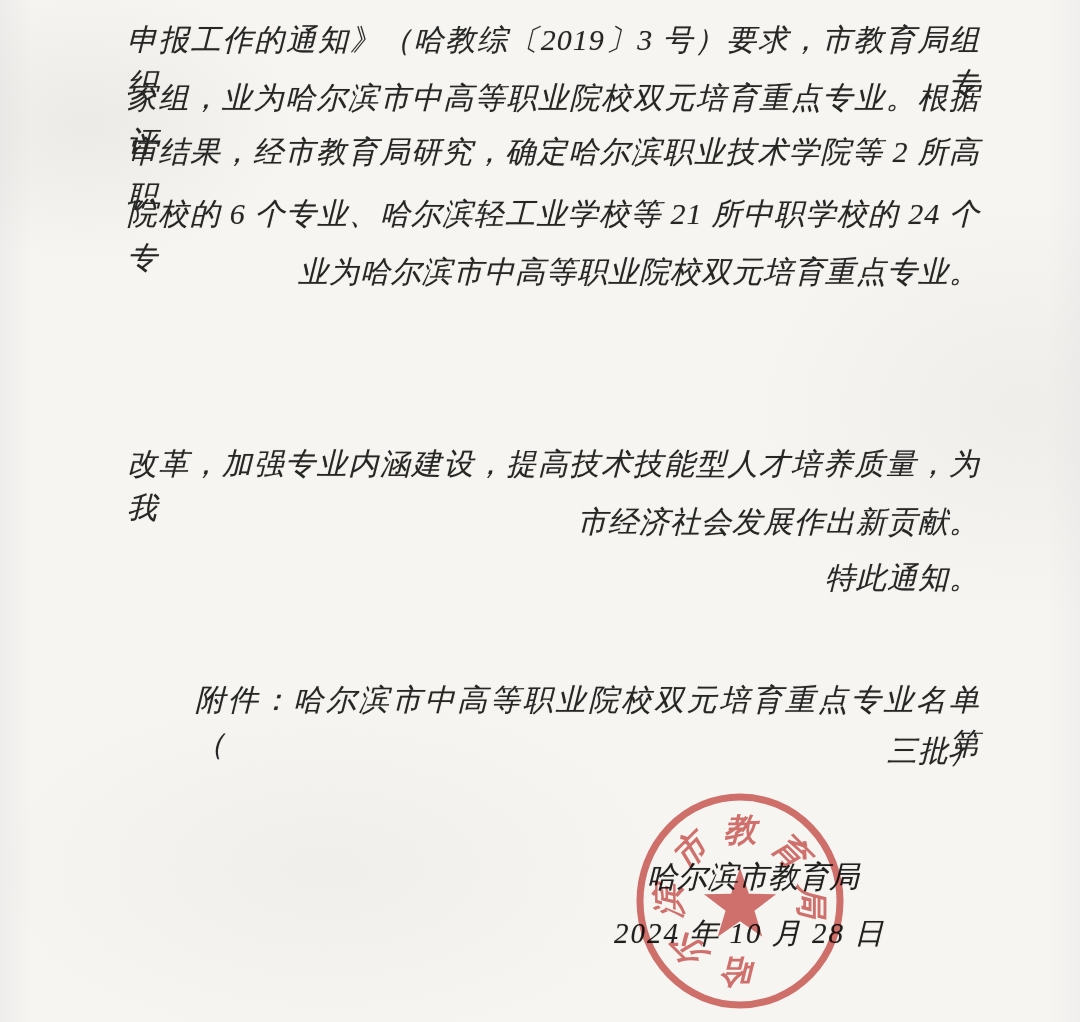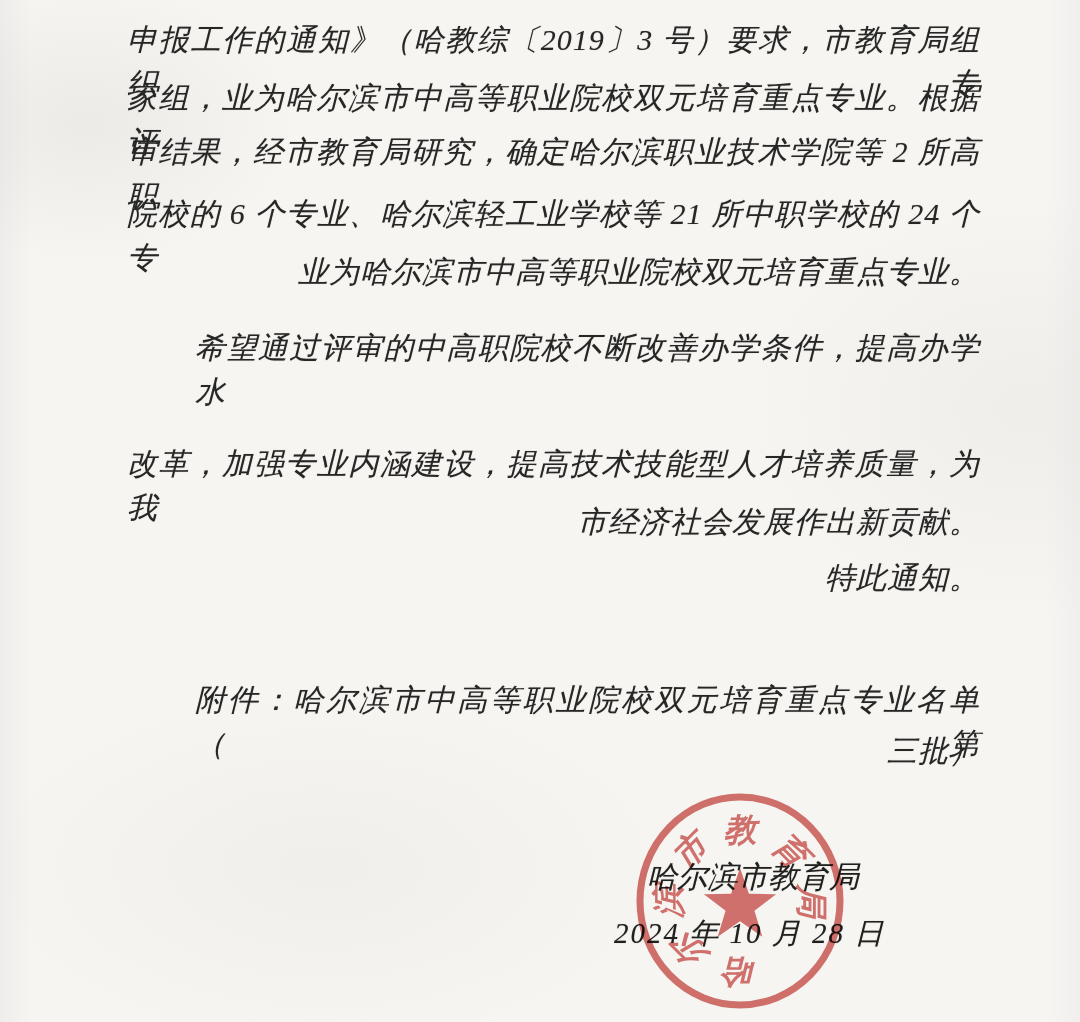--- a/index.html
+++ b/index.html
@@ -96,21 +96,20 @@
 <body>
 
 <div id="page">
 
   <div class="line just" style="top:18px">申报工作的通知》（哈教综〔2019〕3 号）要求，市教育局组织专</div>
   <div class="line just" style="top:76px">家组，业为哈尔滨市中高等职业院校双元培育重点专业。根据评</div>
   <div class="line just" style="top:130px">审结果，经市教育局研究，确定哈尔滨职业技术学院等 2 所高职</div>
   <div class="line just" style="top:192px">院校的 6 个专业、哈尔滨轻工业学校等 21 所中职学校的 24 个专</div>
   <div class="line" style="top:250px">业为哈尔滨市中高等职业院校双元培育重点专业。</div>
 
-  <div class="line just indent" style="top:326px">希望通过评审的中高职院校不断改善办学条件，提高办学水</div>
   <div class="line" style="top:500px">市经济社会发展作出新贡献。</div>
   <div class="line just" style="top:442px">改革，加强专业内涵建设，提高技术技能型人才培养质量，为我</div>
 
   <div class="line indent" style="top:556px">特此通知。</div>
 
   <div class="line indent2" style="top:729px">三批）</div>
   <div class="line just indent" style="top:678px">附件：哈尔滨市中高等职业院校双元培育重点专业名单（第</div>
 
   <div class="sig" id="signature-agency">哈尔滨市教育局</div>
   <div class="sig" id="signature-date">2024 年 10 月 28 日</div>

